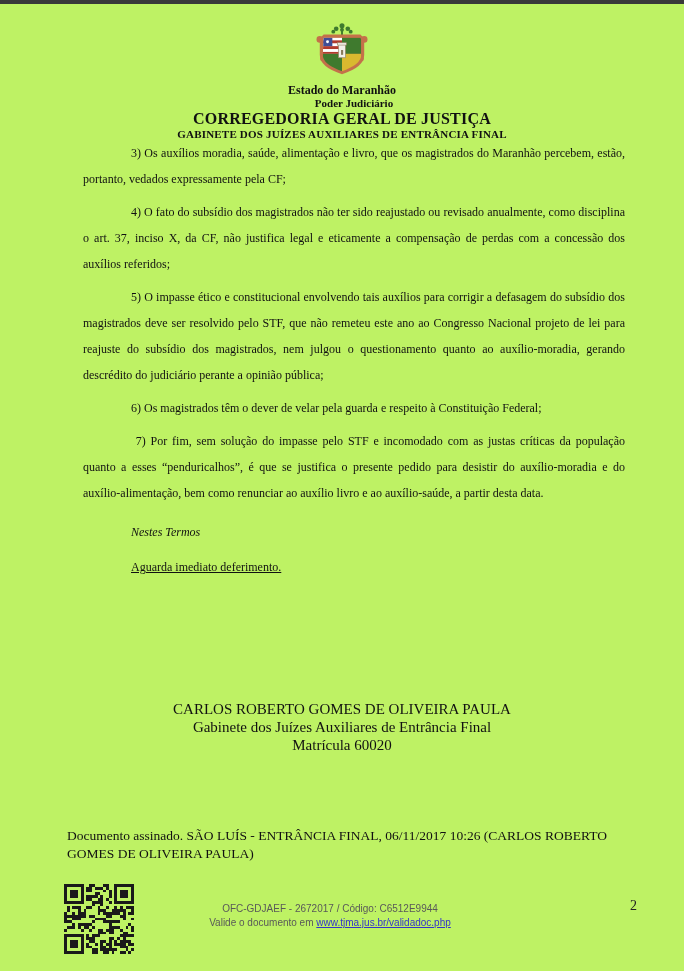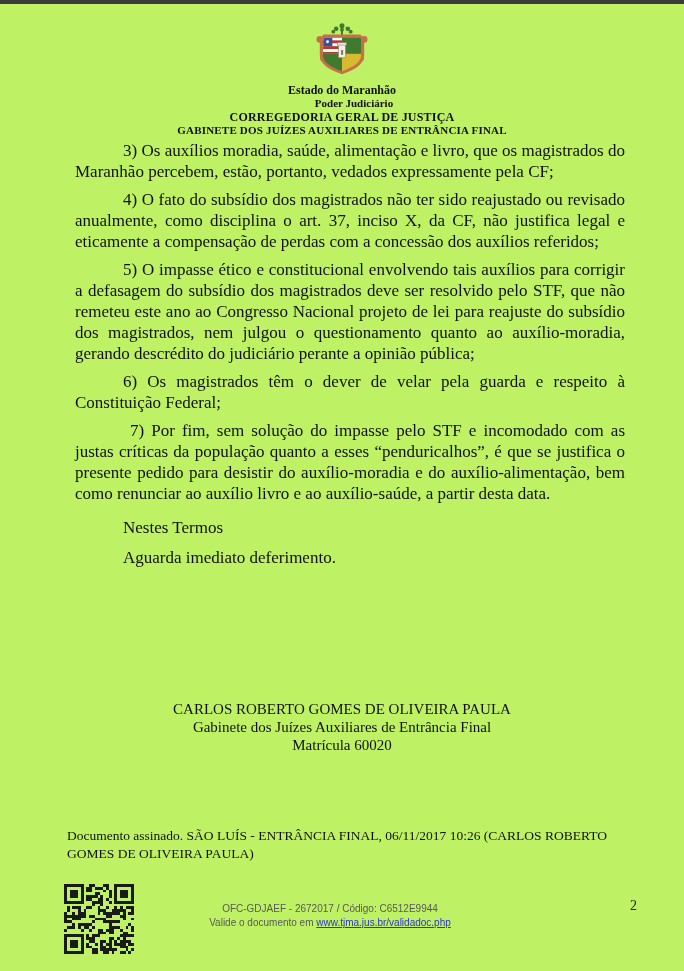--- a/index.html
+++ b/index.html
@@ -11,32 +11,32 @@
     font-family:"Liberation Serif","DejaVu Serif",serif;
     color:#111;
   }
   .top-edge{position:absolute;top:0;left:0;width:684px;height:4px;background:#3a3a3a;}
 
   
   .header{position:absolute;top:22px;left:0;width:684px;text-align:center;line-height:1;}
   .crest{display:inline-block;}
   .h1{font-size:12px;font-weight:bold;margin-top:3px;}
   .h2{font-size:11px;font-weight:bold;margin-top:2px;margin-left:24px;}
-  .h3{font-size:12px;font-weight:bold;margin-top:2px;letter-spacing:.2px;}
+  .h3{font-size:16px;font-weight:bold;margin-top:2px;letter-spacing:.2px;}
   .h4{font-size:11px;font-weight:bold;margin-top:2px;letter-spacing:.2px;}
 
   
   .doc-body{position:absolute;top:140px;left:67px;width:558px;}
   .doc-body p{
-    margin:0 0 7px 8px;
-    font-size:17px;line-height:21px;
+    margin:0 0 7px 16px;
+    font-size:12px;line-height:26px;
     text-align:justify;text-indent:48px;
   }
-  .closing{margin-top:13px !important;margin-bottom:9px !important;text-align:center;}
-  .closing2{text-align:left;}
+  .closing{margin-top:13px !important;margin-bottom:9px !important;text-align:center;font-style:italic;}
+  .closing2{text-align:left;text-decoration:underline;}
 
   
   .signature{position:absolute;top:700px;left:0;width:684px;text-align:center;
     font-size:15px;line-height:18px;}
 
   
   .signing-note{position:absolute;top:827px;left:67px;width:560px;
     font-size:13.5px;line-height:18px;text-align:left;font-family:Liberation Serif, serif;}
 
   

